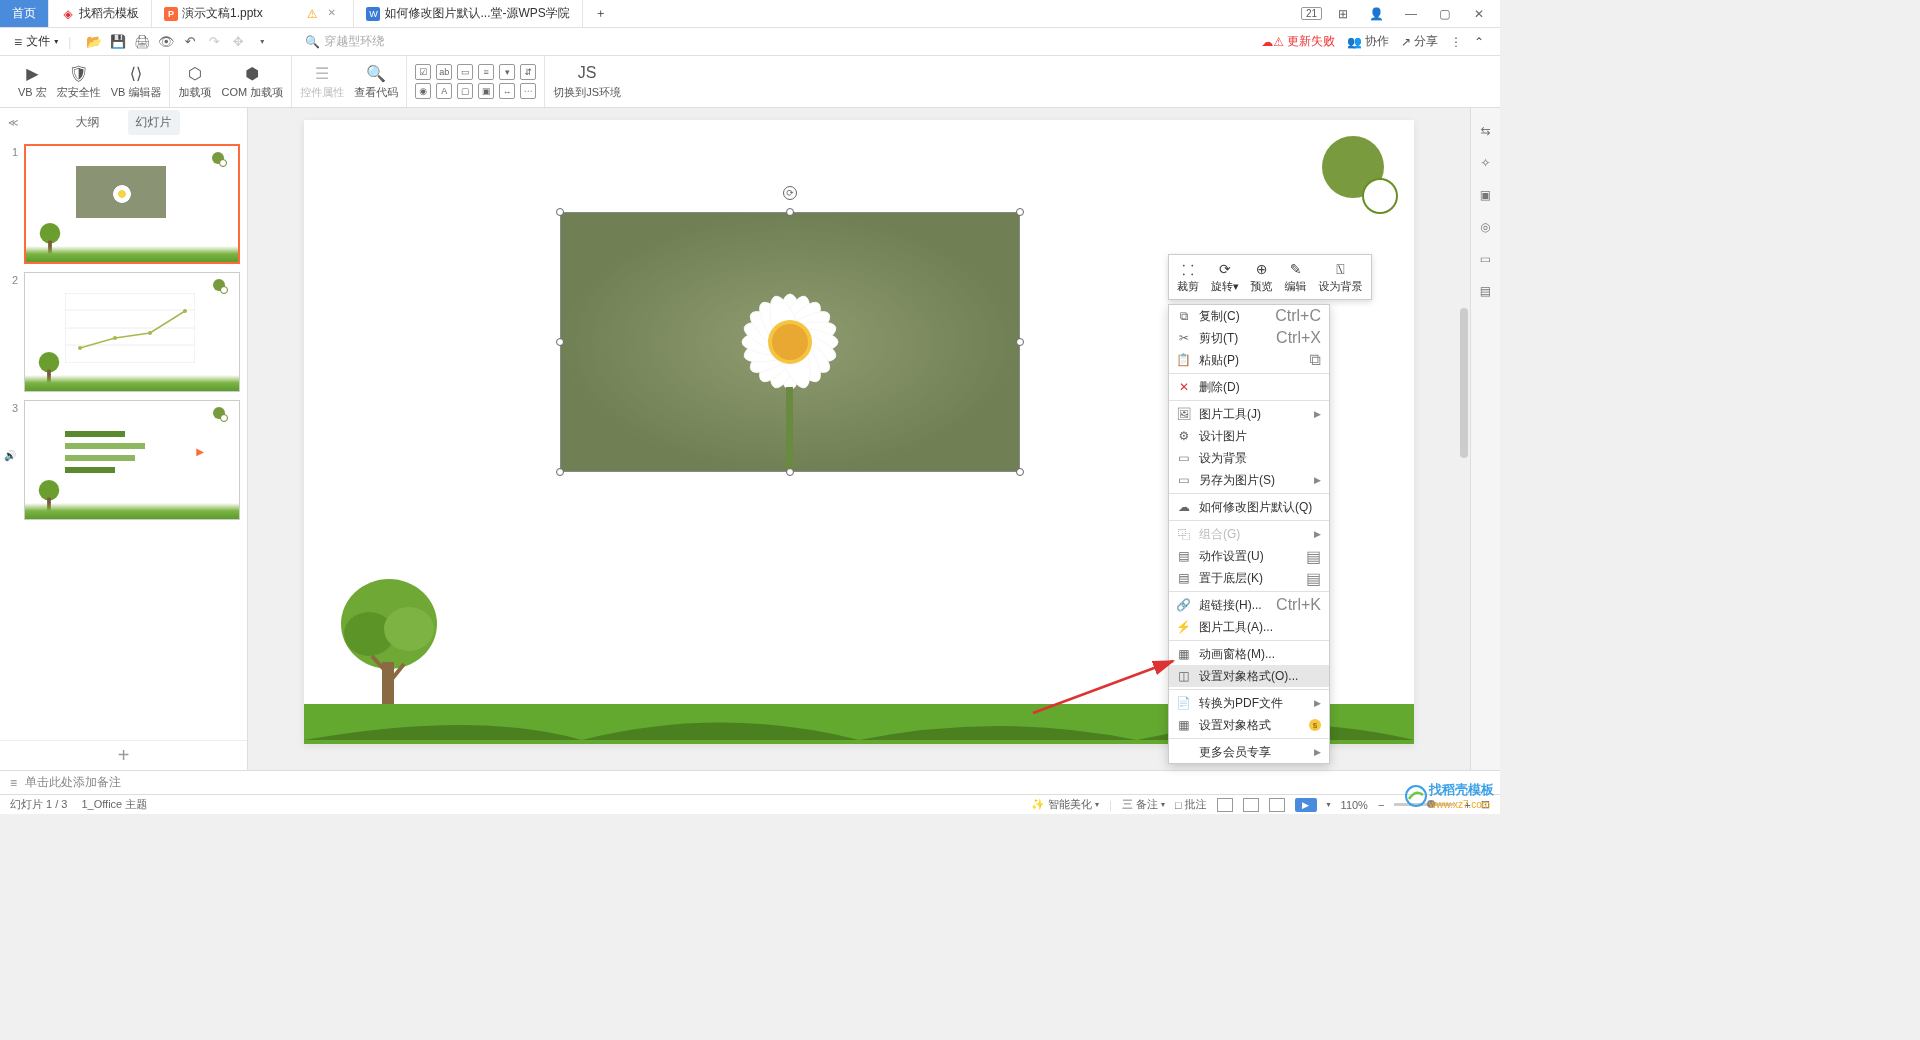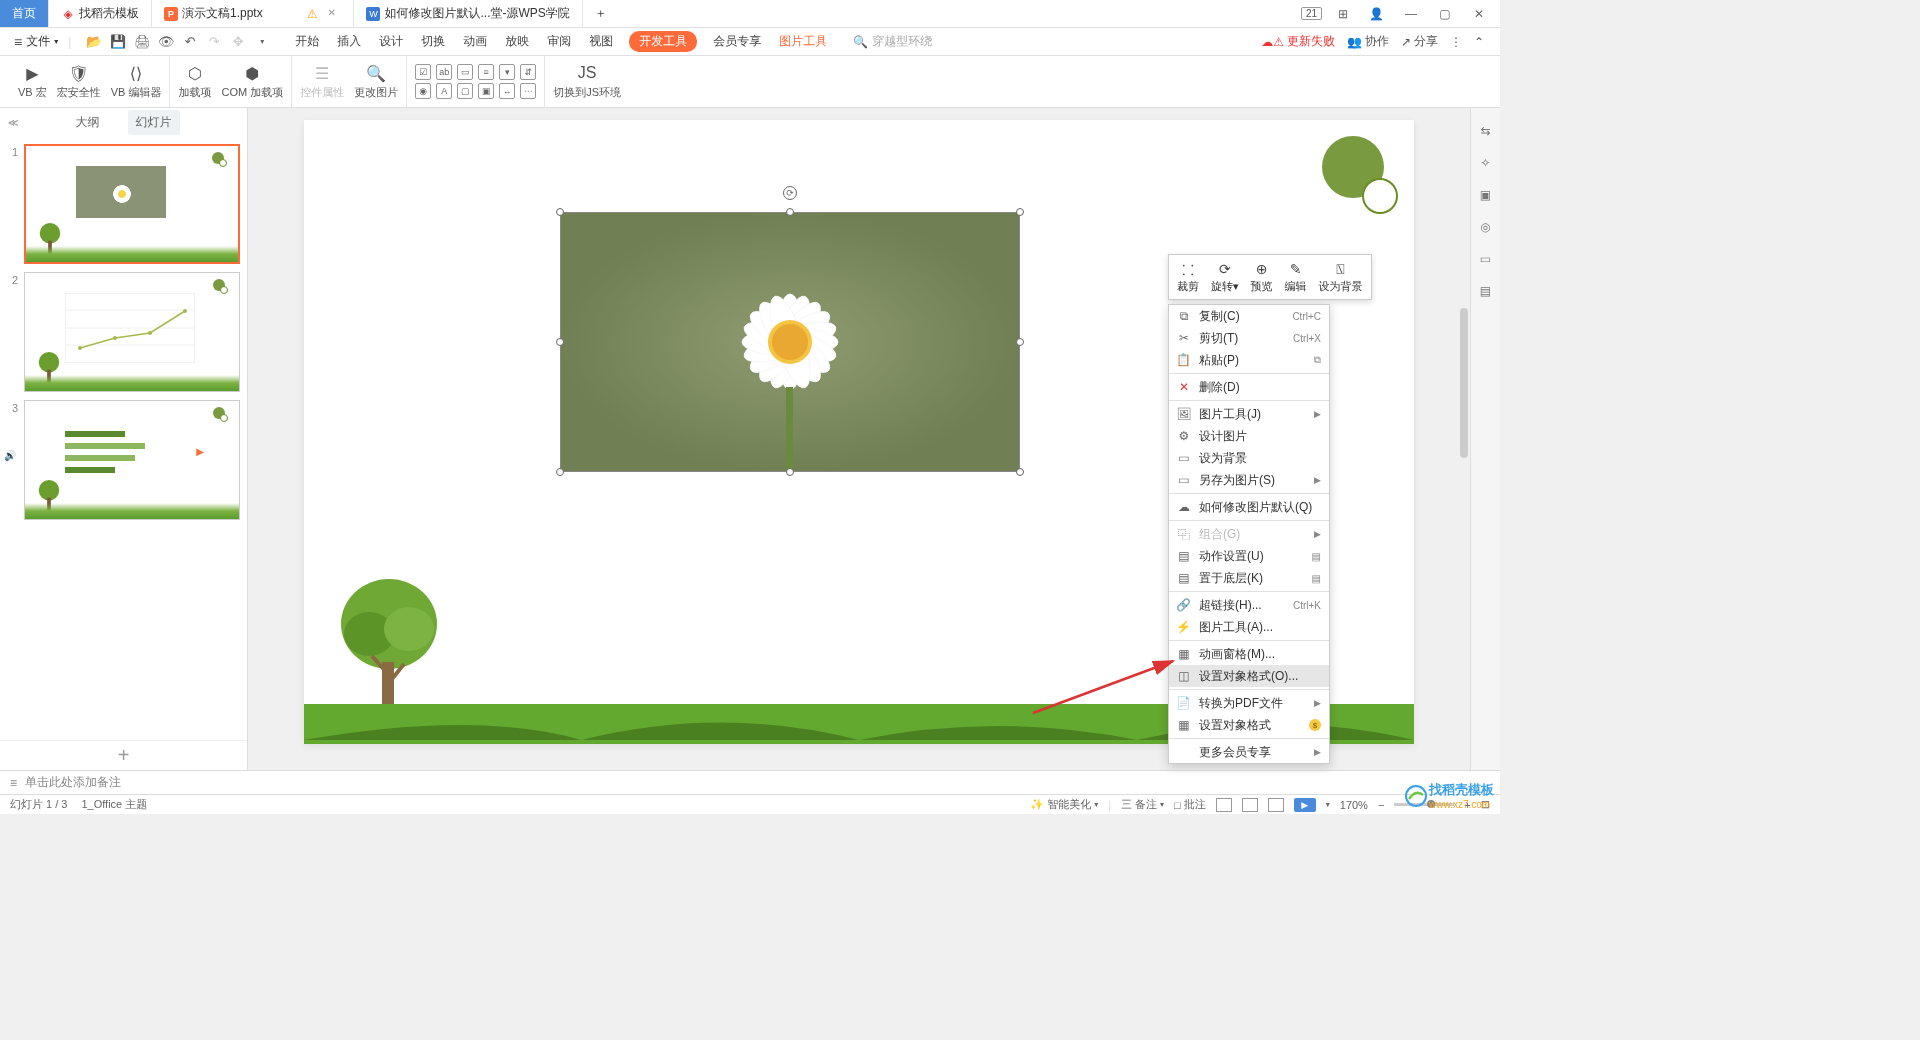--- a/index.html
+++ b/index.html
@@ -96,21 +96,21 @@
   .mini-btn { display: flex; flex-direction: column; align-items: center; gap: 1px; padding: 2px 5px; font-size: 11px; cursor: pointer; }
   .mini-icon { width: 18px; height: 18px; display: flex; align-items: center; justify-content: center; font-size: 14px; color: #444; }
   
   
   .context-menu { position: absolute; top: 196px; left: 920px; width: 162px; background: #fff; border: 1px solid #ccc; box-shadow: 0 3px 10px rgba(0,0,0,0.18); z-index: 20; font-size: 12px; }
   .ctx-item { display: flex; align-items: center; height: 22px; padding: 0 8px; gap: 8px; cursor: pointer; position: relative; }
   .ctx-item:hover, .ctx-item.hover { background: #e6e6e6; }
   .ctx-item.disabled { color: #bbb; }
   .ctx-icon { width: 14px; height: 14px; display: flex; align-items: center; justify-content: center; color: #666; font-size: 12px; flex-shrink: 0; }
   .ctx-label { flex: 1; }
-  .ctx-shortcut { color: #888; font-size: 10px; }
+  .ctx-shortcut { color: #888; font-size: 16px; }
   .ctx-arrow { color: #888; font-size: 9px; }
   .ctx-sep { height: 1px; background: #e0e0e0; margin: 2px 0; }
   .ctx-item .red { color: #d33; }
   .premium-badge { background: #f5c842; color: #8a5a00; border-radius: 50%; width: 12px; height: 12px; font-size: 8px; display: flex; align-items: center; justify-content: center; }
   
   
   .red-arrow { position: absolute; z-index: 30; pointer-events: none; }
   
   
   .right-panel { width: 30px; background: #f5f5f5; border-left: 1px solid #ddd; display: flex; flex-direction: column; align-items: center; gap: 14px; padding-top: 14px; }
@@ -178,33 +178,20 @@
   <span style="color:#ddd;">|</span>
   <div class="qat">
     <span class="qat-btn">📂</span>
     <span class="qat-btn">💾</span>
     <span class="qat-btn">🖨</span>
     <span class="qat-btn">👁</span>
     <span class="qat-btn">↶</span>
     <span class="qat-btn" style="color:#ccc;">↷</span>
     <span class="qat-btn" style="color:#ccc;">✥</span>
     <span class="qat-btn" style="font-size:8px;">▾</span>
-  </div>
-  <div class="menu-tabs">
-    <span class="menu-tab">开始</span>
-    <span class="menu-tab">插入</span>
-    <span class="menu-tab">设计</span>
-    <span class="menu-tab">切换</span>
-    <span class="menu-tab">动画</span>
-    <span class="menu-tab">放映</span>
-    <span class="menu-tab">审阅</span>
-    <span class="menu-tab">视图</span>
-    <span class="menu-tab dev">开发工具</span>
-    <span class="menu-tab">会员专享</span>
-    <span class="menu-tab pic">图片工具</span>
   </div>
   <div class="search-box">
     <span class="search-icon">🔍</span>
     <span>穿越型环绕</span>
   </div>
   <div class="menu-right">
     <span class="menu-right-item update-fail">
       <span>☁⚠</span>
       <span>更新失败</span>
     </span>
@@ -246,21 +233,21 @@
         <span>COM 加载项</span>
       </div>
   </div>
   <div class="ribbon-group">
     <div class="ribbon-btn ribbon-disabled">
         <span class="ribbon-icon">☰</span>
         <span>控件属性</span>
       </div>
     <div class="ribbon-btn">
         <span class="ribbon-icon">🔍</span>
-        <span>更改图片</span>
+        <span>查看代码</span>
       </div>
   </div>
   <div class="ribbon-group">
     <div class="ribbon-icons-grid">
       <div class="ribbon-icons-row">
         <span class="small-icon">☑</span>
         <span class="small-icon">ab</span>
         <span class="small-icon">▭</span>
         <span class="small-icon">≡</span>
         <span class="small-icon">▾</span>
@@ -608,21 +595,21 @@
       </span>
     <span class="status-btn">
         <span>□</span>
         <span>批注</span>
       </span>
     <span class="view-btn"></span>
     <span class="view-btn"></span>
     <span class="view-btn"></span>
     <span class="play-btn">▶</span>
     <span style="font-size:8px;cursor:pointer;">▾</span>
-    <span>170%</span>
+    <span>110%</span>
     <span class="status-btn">−</span>
     <span style="width:60px;height:3px;background:#ccc;position:relative;">
         <span style="position:absolute;left:33px;top:-3px;width:8px;height:8px;background:#888;border-radius:50%;"></span>
       </span>
     <span class="status-btn">+</span>
     <span class="status-btn">⊡</span>
   </div>
 </div>
 
 <div class="watermark">

